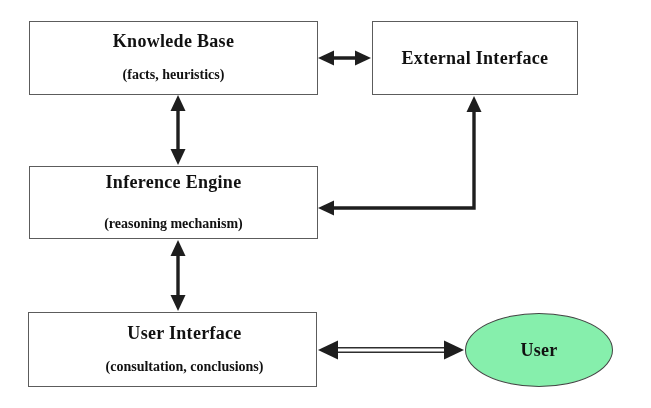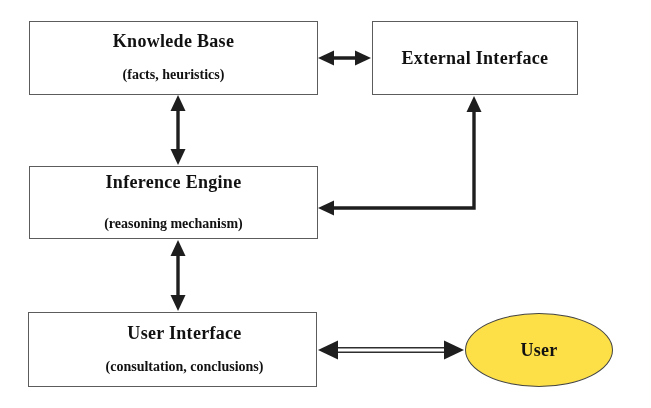--- a/index.html
+++ b/index.html
@@ -67,21 +67,21 @@
   .ui-box  { left: 28px;  top: 312px; width: 289px; height: 75px; padding-left: 24px; }
   .user-ellipse {
     position: absolute;
     left: 465px;
     top: 313px;
     width: 148px;
     height: 74px;
     box-sizing: border-box;
     border: 1.5px solid #454545;
     border-radius: 50%;
-    background: #fde047;
+    background: #86efac;
     display: flex;
     align-items: center;
     justify-content: center;
     color: #111111;
   }
   .user-ellipse .title {
     font-weight: bold;
     font-size: 18px;
     letter-spacing: 0.3px;
   }

